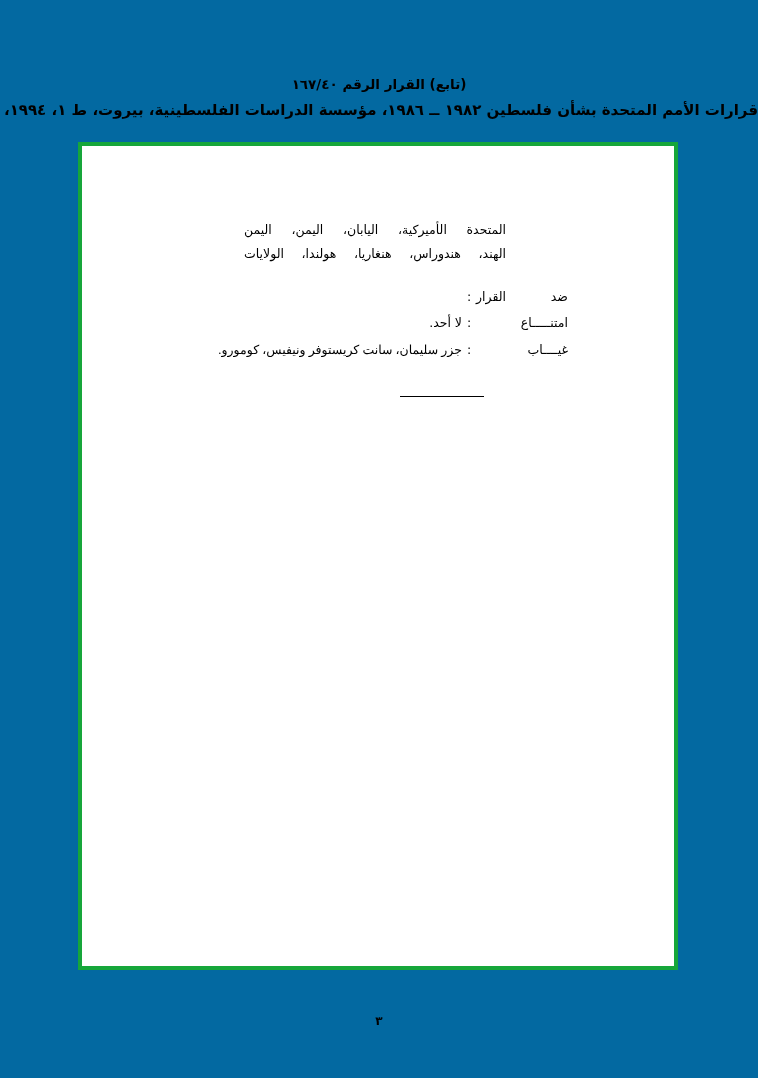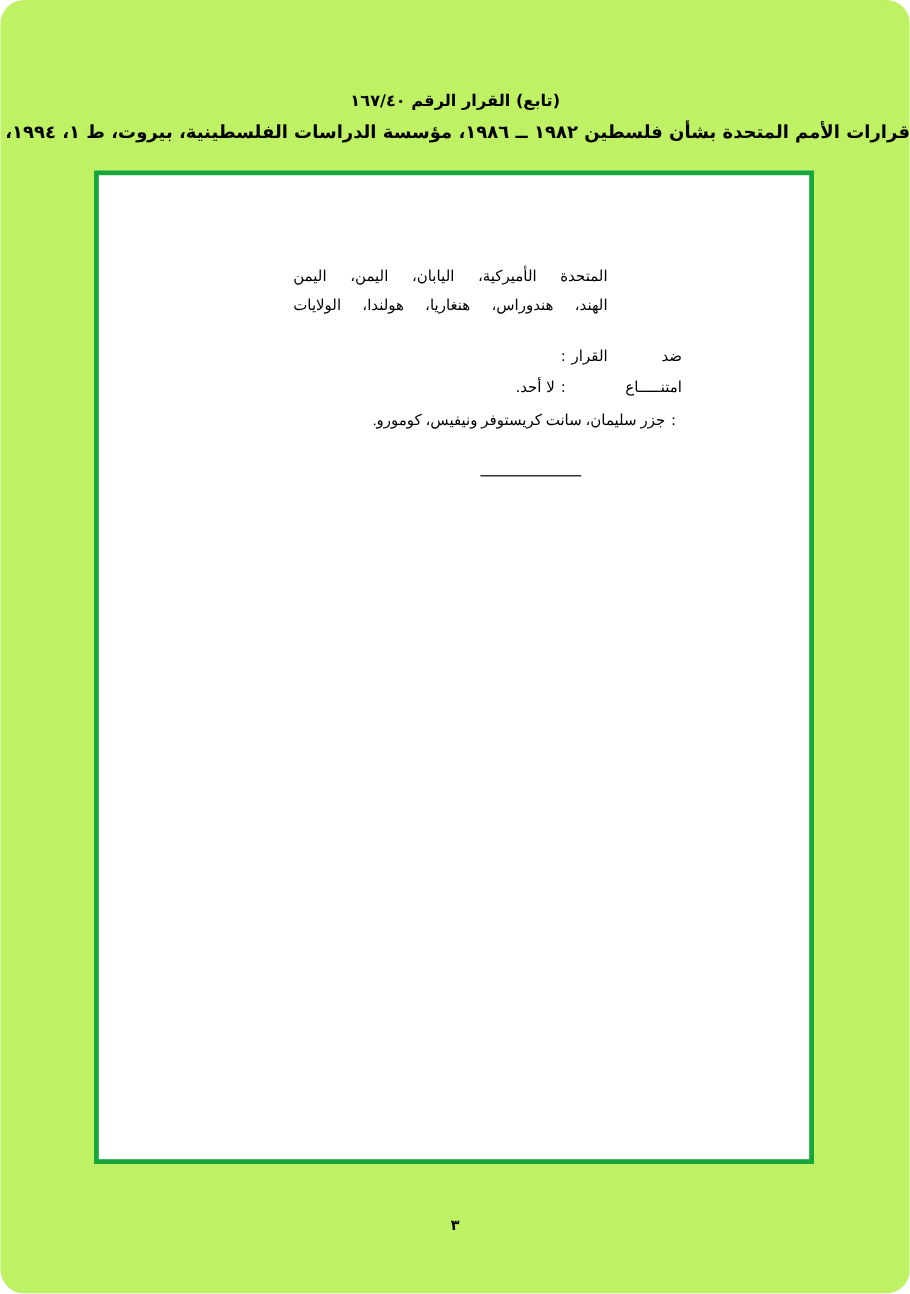--- a/index.html
+++ b/index.html
@@ -12,22 +12,21 @@
     height: 1078px;
     position: relative;
     font-family: "DejaVu Sans", sans-serif;
     color: #000000;
     overflow: hidden;
   }
 
   .page {
     position: absolute;
     inset: 0;
-    background: #bef264;
-    border-radius: 20px;
+    background: #0369a1;
   }
 
   
   .header {
     position: absolute;
     top: 76px;
     left: 0;
     right: 0;
     text-align: center;
   }
@@ -157,20 +156,21 @@
 
         <div class="vote-row">
           <div class="vote-label">امتنـــــاع</div>
           <div class="vote-colon">:</div>
           <div class="vote-value">
             <span>لا أحد.</span>
           </div>
         </div>
 
         <div class="vote-row">
+          <div class="vote-label">غيــــاب</div>
           <div class="vote-colon">:</div>
           <div class="vote-value">
             <span class="line2">جزر سليمان، سانت كريستوفر ونيفيس، كومورو.</span>
           </div>
         </div>
 
       </div>
 
       <div class="rule"></div>
 

